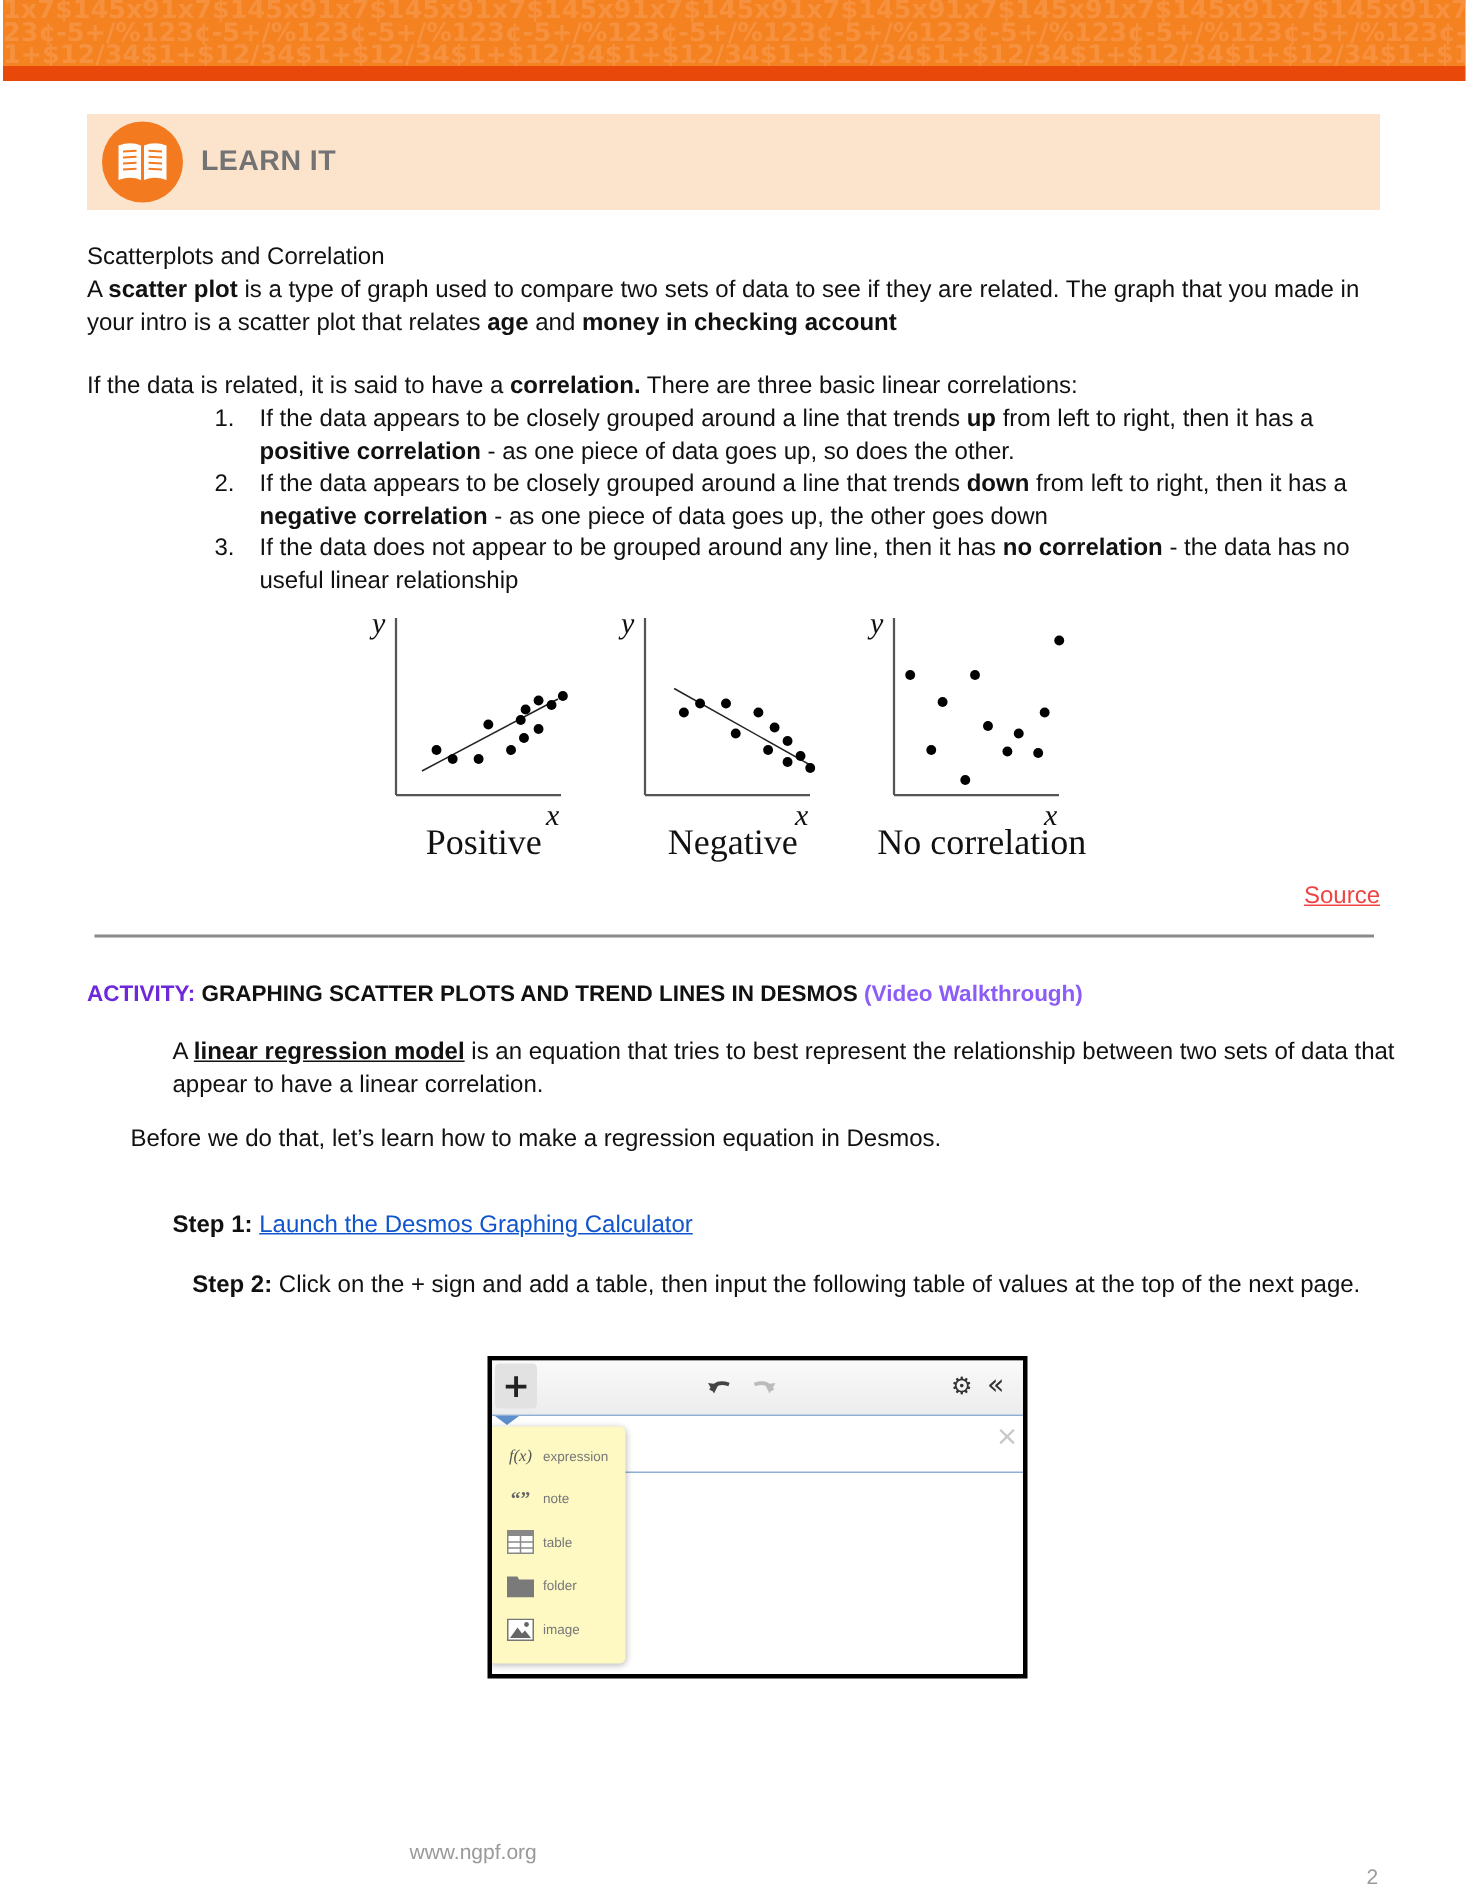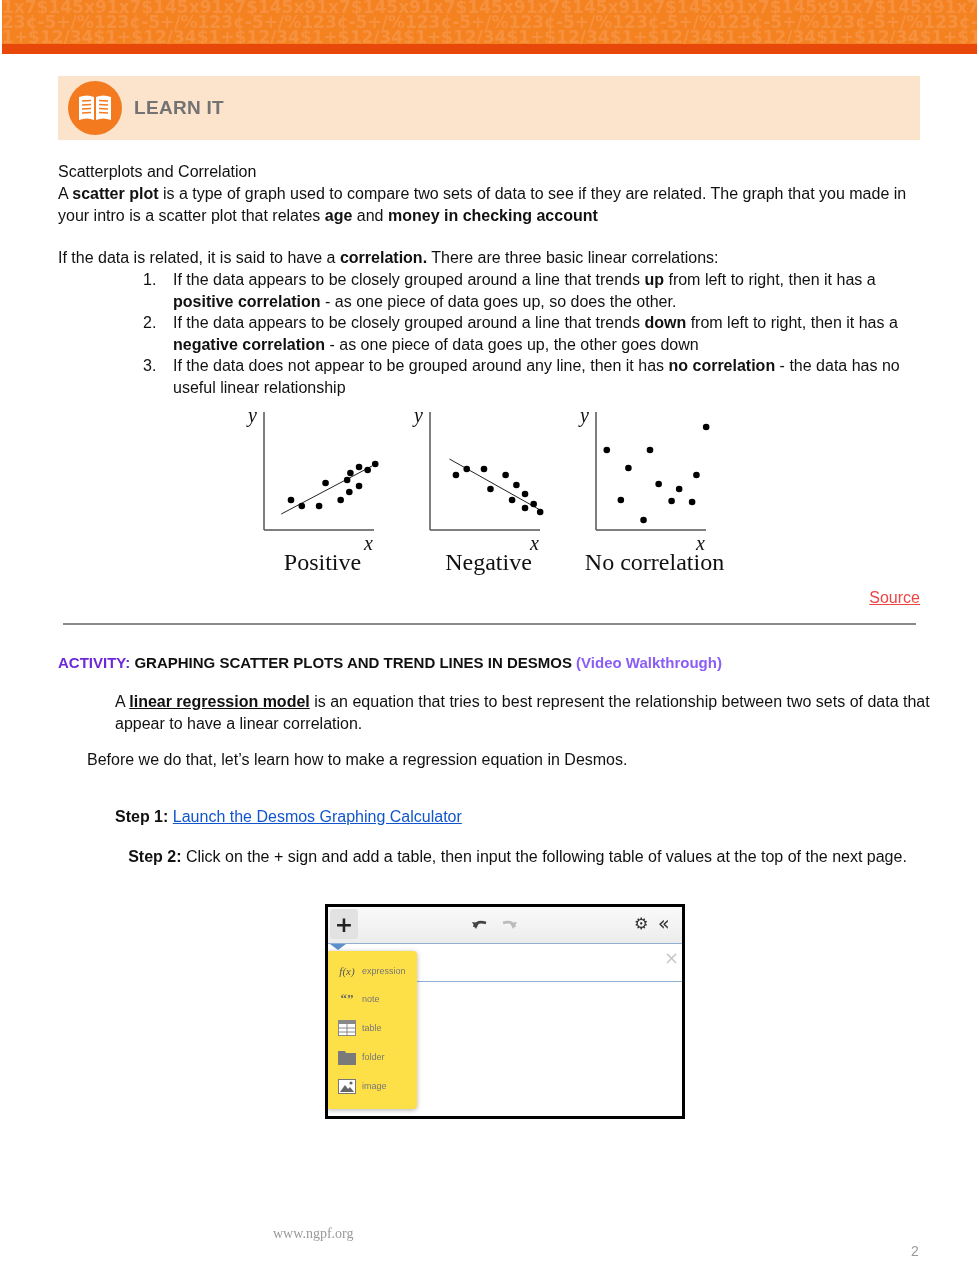--- a/index.html
+++ b/index.html
@@ -42,25 +42,25 @@
   .desmos { position:absolute; left:325px; top:904px; width:354px; height:209px; border:3px solid #000; background:#fff; overflow:hidden; }
   .desmos .topbar { position:absolute; left:0; top:0; width:100%; height:36px; background:linear-gradient(#fafafa,#ececec); border-bottom:1px solid #8fb0d4; }
   .desmos .plus-btn { position:absolute; left:2px; top:2px; width:28px; height:30px; background:#e2e2e2; border-radius:3px; display:flex; align-items:center; justify-content:center; font-size:22px; font-weight:bold; color:#222; font-family:"DejaVu Sans", sans-serif; }
   .desmos .undo { position:absolute; left:143px; top:8px; font-size:16px; color:#444; }
   .desmos .redo { position:absolute; left:172px; top:8px; font-size:16px; color:#bbb; }
   .desmos .gear { position:absolute; left:306px; top:7px; font-size:16px; color:#333; }
   .desmos .collapse { position:absolute; left:330px; top:5px; font-size:19px; color:#333; }
   .desmos .caret { position:absolute; left:2px; top:37px; width:0; height:0; border-left:8px solid transparent; border-right:8px solid transparent; border-top:6px solid #5d8fcc; }
   .desmos .close-x { position:absolute; right:3px; top:40px; font-size:18px; color:#c8c8c8; }
   .desmos .expr-line { position:absolute; left:0; top:74px; width:100%; height:1px; background:#8fb0d4; }
-  .desmos .menu { position:absolute; left:-2px; top:44px; width:91px; height:158px; background:#fde047; border-radius:4px; box-shadow:0 1px 5px rgba(0,0,0,0.3); }
+  .desmos .menu { position:absolute; left:-2px; top:44px; width:91px; height:158px; background:#fef9c3; border-radius:4px; box-shadow:0 1px 5px rgba(0,0,0,0.3); }
   .desmos .menu-item { position:absolute; left:10px; height:20px; display:flex; align-items:center; font-family:"Liberation Sans", sans-serif; font-size:9px; color:#777; }
   .desmos .menu-item .ic { width:22px; margin-right:4px; display:flex; align-items:center; justify-content:center; color:#777; }
 
-  .footer-left { position:absolute; left:273px; top:1226px; font-family:Liberation Serif, serif; font-size:14px; color:#9a9a9a;text-align:center; }
+  .footer-left { position:absolute; left:273px; top:1226px; font-family:Liberation Sans, sans-serif; font-size:14px; color:#9a9a9a;text-align:center; }
   .footer-mid { position:absolute; left:564px; top:1226px; font-family:"Liberation Sans", sans-serif; font-size:14px; color:#9a9a9a;margin-top:40px; }
   .page-num { position:absolute; left:911px; top:1243px; font-family:"Liberation Sans", sans-serif; font-size:14px; color:#9a9a9a; }
 </style>
 </head>
 <body>
 
 <div class="banner">
   <div class="pattern">
     <div>1x7$145x91x7$145x91x7$145x91x7$145x91x7$145x91x7$145x91x7$145x91x7$145x91x7$145x91x7$145x91x7$145x91x7$145x91</div>
     <div>23¢-5+/%123¢-5+/%123¢-5+/%123¢-5+/%123¢-5+/%123¢-5+/%123¢-5+/%123¢-5+/%123¢-5+/%123¢-5+/%123¢-5+/%12</div>

